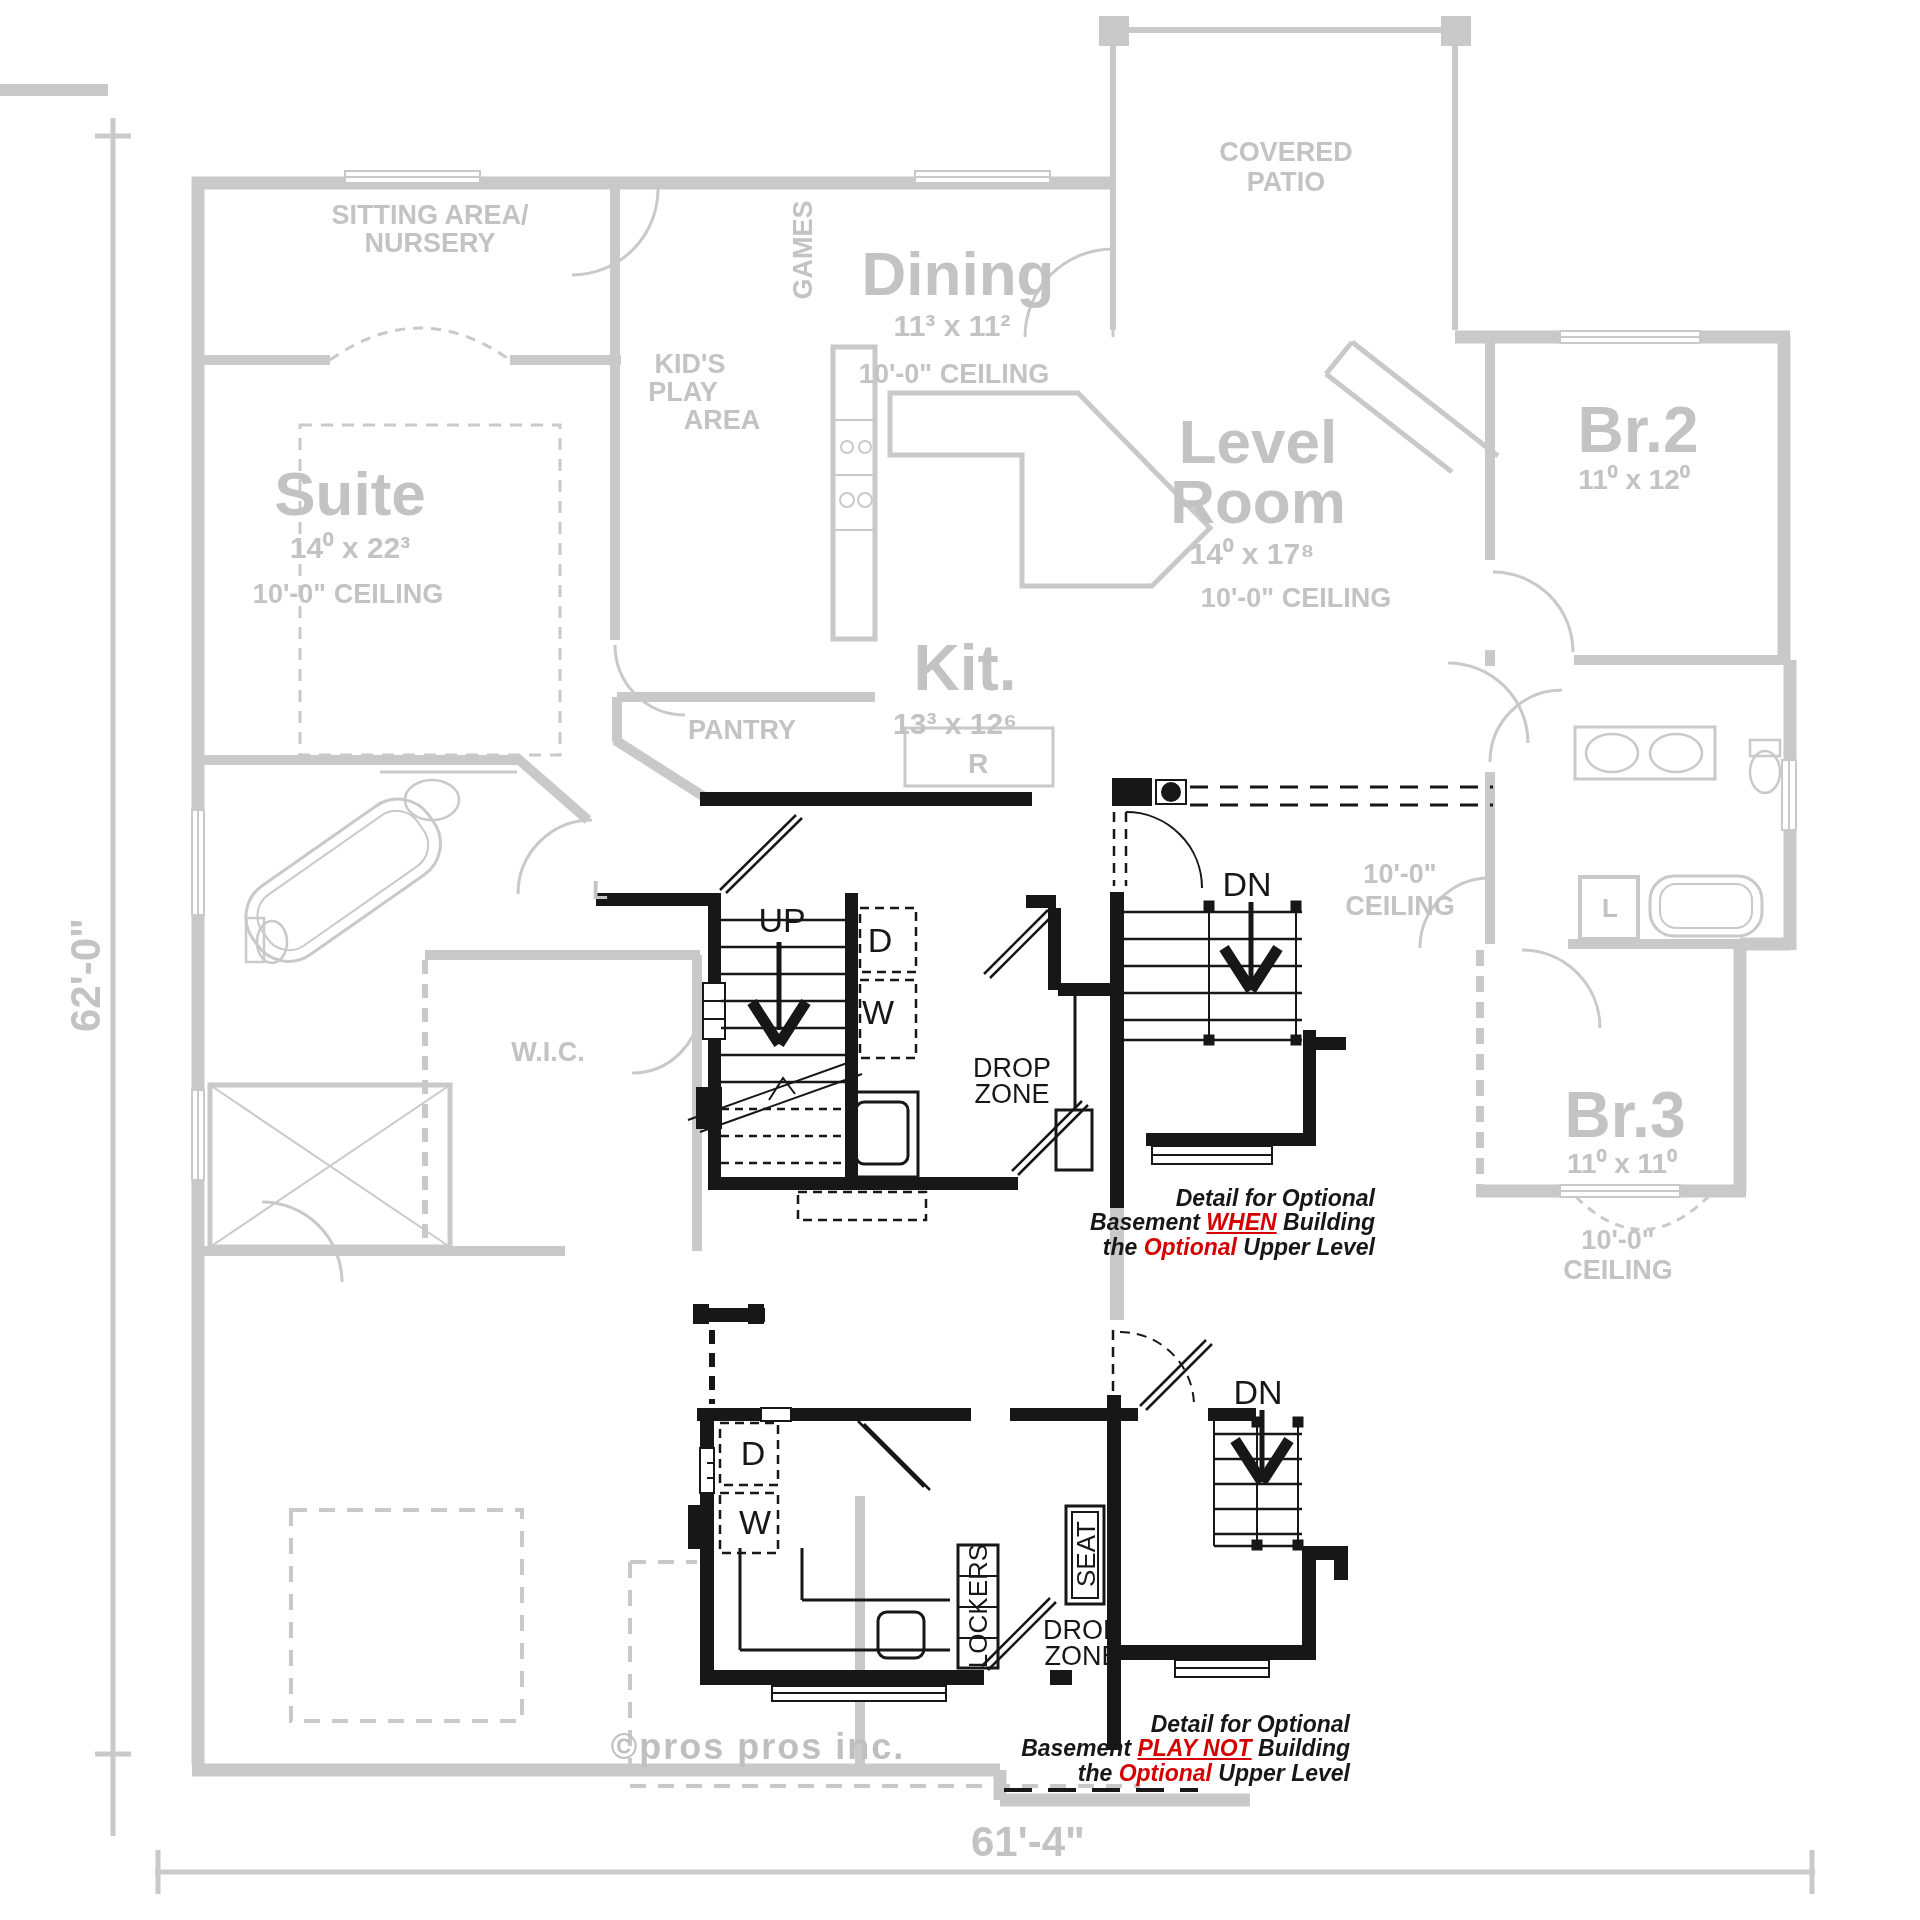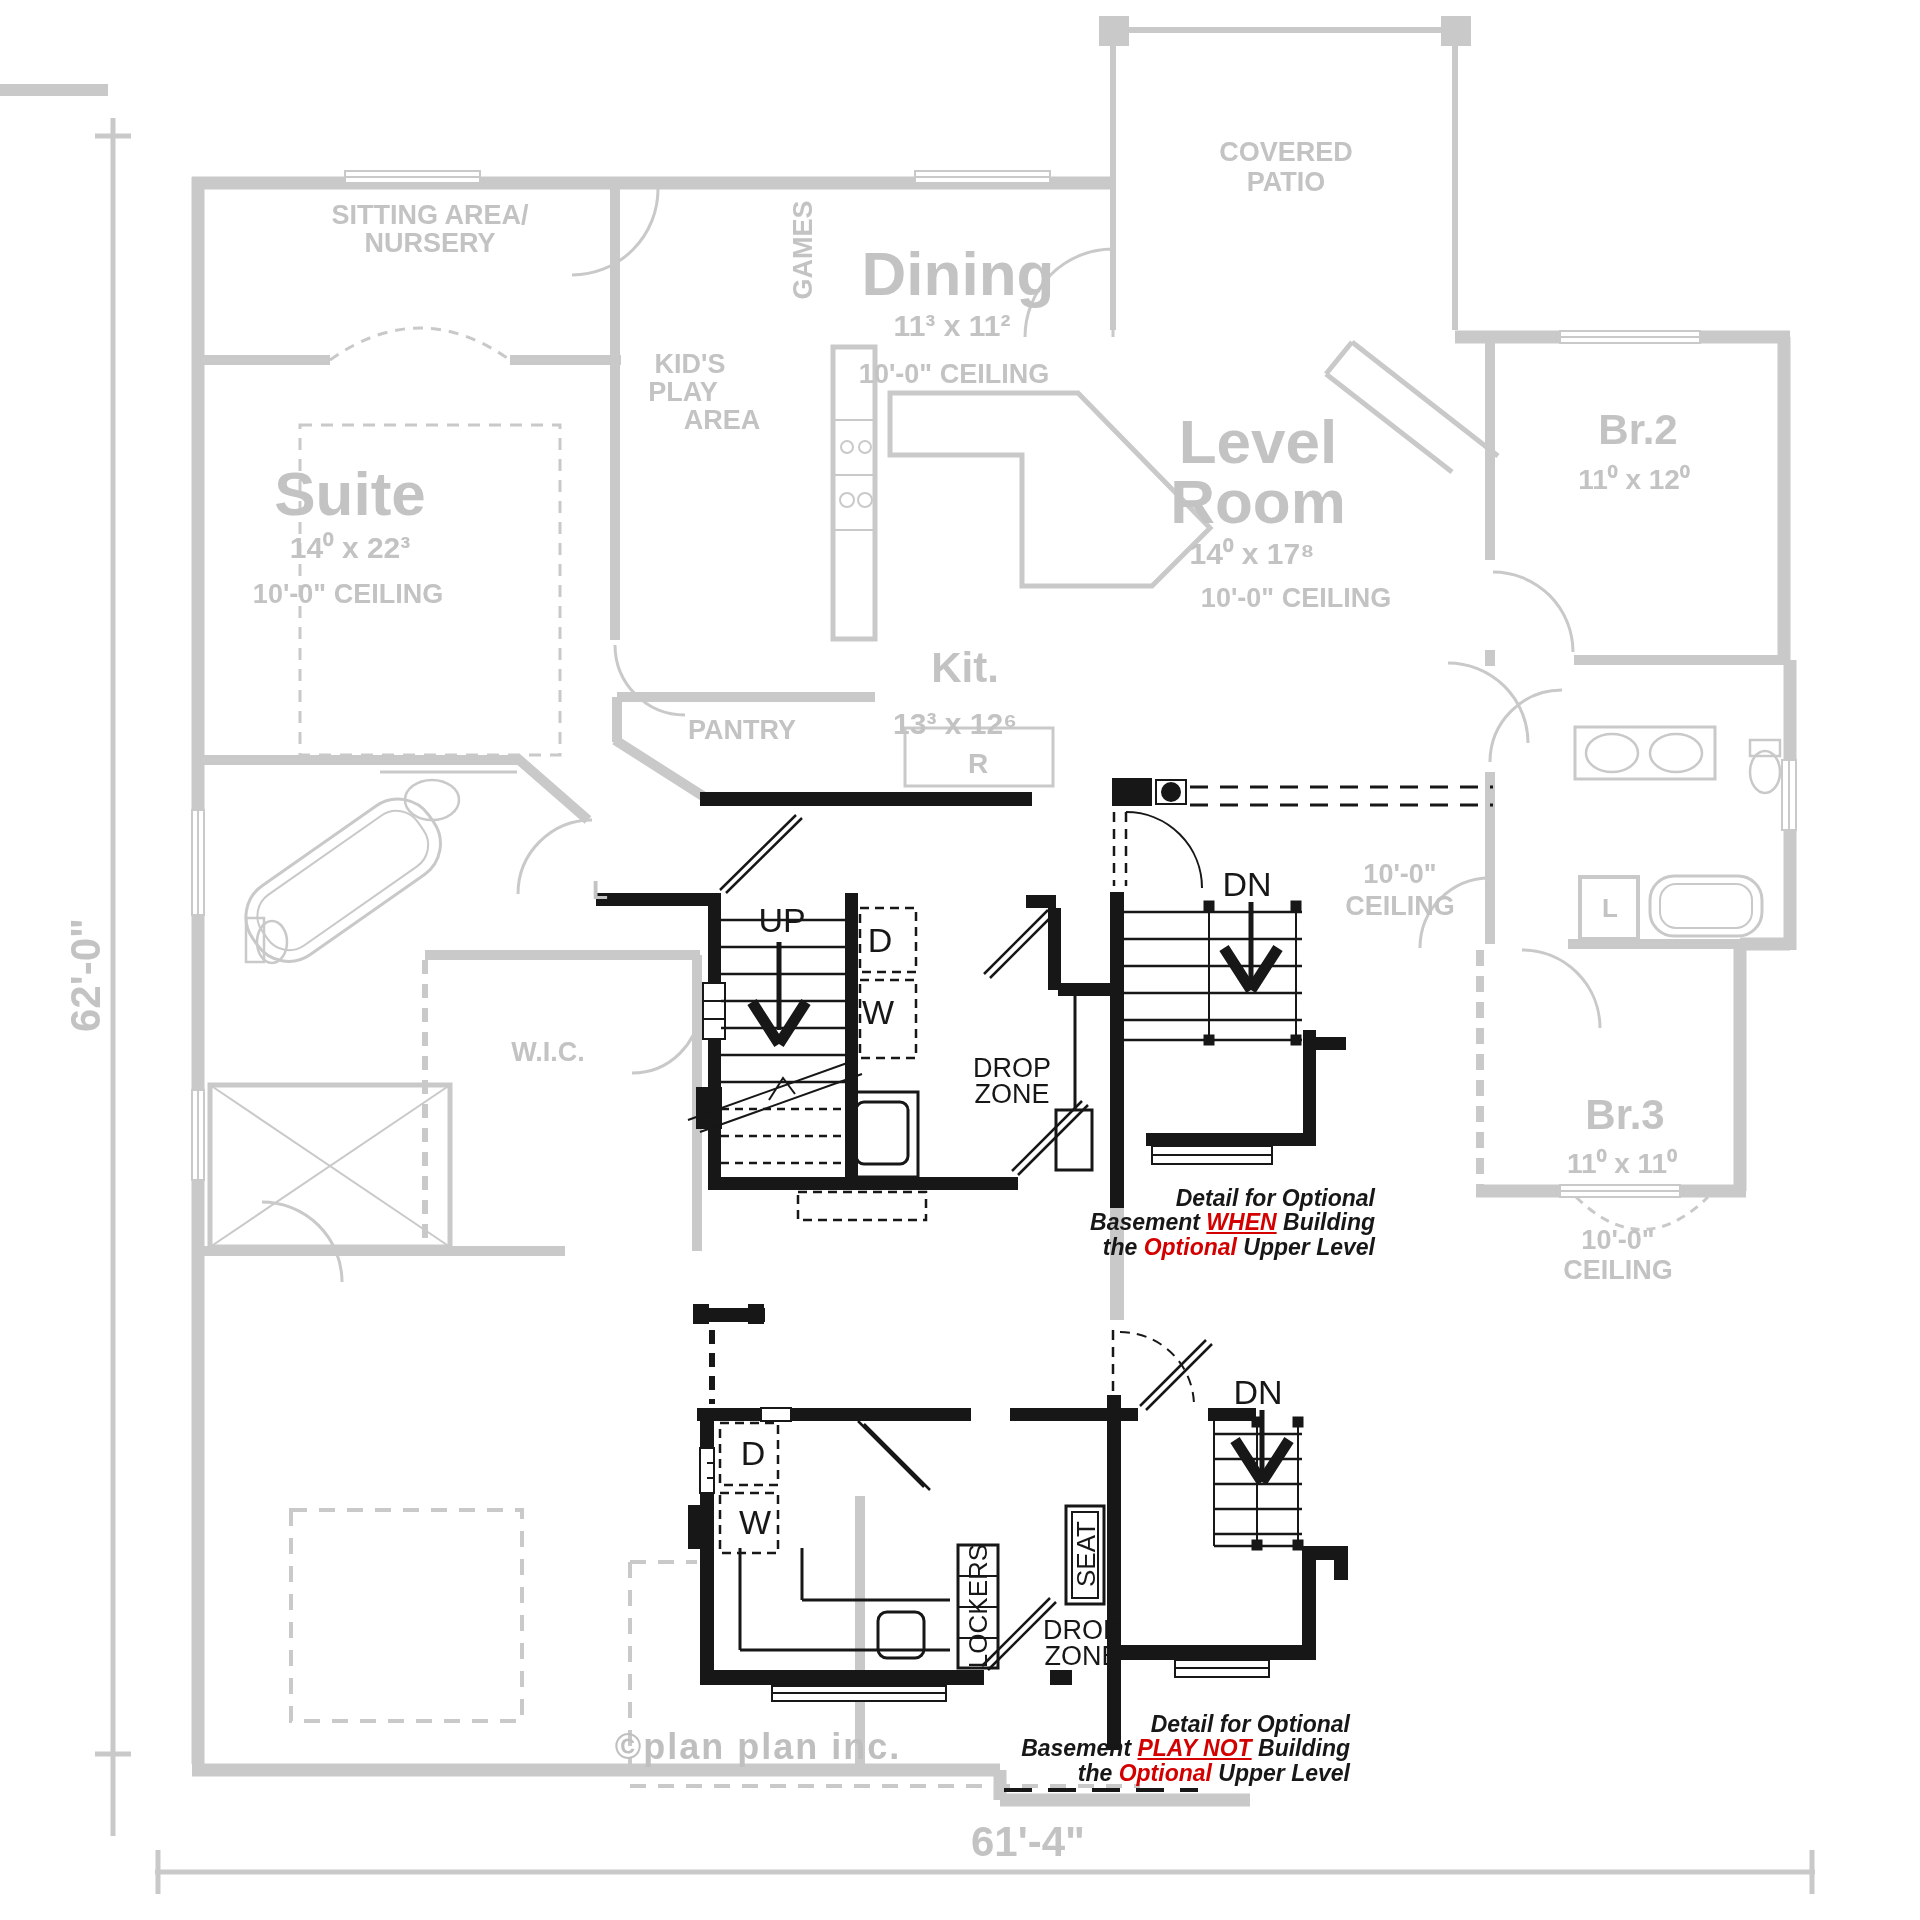--- a/index.html
+++ b/index.html
@@ -3,21 +3,21 @@
 <meta charset="utf-8">
 <style>
   html,body{margin:0;padding:0;background:#fff}
   .stage{position:relative;width:1920px;height:1920px;background:#fff;overflow:hidden;
          font-family:"Liberation Sans",sans-serif}
   svg.layer{position:absolute;left:0;top:0}
   .lbl{position:absolute;transform:translate(-50%,-50%);white-space:nowrap;
        font-weight:bold;color:#c3c3c3;line-height:1}
   .rot{transform:translate(-50%,-50%) rotate(-90deg)}
   .k{color:#171717;font-weight:normal}
-  .s62{font-size:62px}.s54{font-size:42px}.s42{font-size:42px}.s36{font-size:36px}
+  .s62{font-size:62px}.s54{font-size:64px}.s42{font-size:42px}.s36{font-size:36px}
   .s34{font-size:34px}.s30{font-size:30px}.s28{font-size:28px}.s27{font-size:27px}.s26{font-size:26px}
   .cap{position:absolute;font-size:23px;font-weight:bold;font-style:italic;color:#171717;
        text-align:right;line-height:1.06}
   .red{color:#d40000}
   .und{text-decoration:underline}
   .wm{color:#bfbfbf;font-weight:bold;letter-spacing:2px}
 </style>
 </head>
 <body>
 
@@ -285,17 +285,17 @@
   <div class="lbl k s26 rot" style="left:1086px;top:1554px">SEAT</div>
   <div class="lbl k s27" style="left:1082px;top:1630px">DROP</div>
   <div class="lbl k s27" style="left:1082px;top:1656px">ZONE</div>
 
   <div class="cap" style="left:1000px;top:1712px;width:350px">
     <div><span>Detail for Optional</span></div>
     <div><span>Basement </span><span class="red und">PLAY NOT</span><span> Building</span></div>
     <div><span>the </span><span class="red">Optional</span><span> Upper Level</span></div>
   </div>
 
-  <div class="lbl wm s36" style="left:758px;top:1747px">©plan plan inc.</div>
+  <div class="lbl wm s36" style="left:758px;top:1747px">©pros pros inc.</div>
   <div class="lbl s42 rot" style="left:86px;top:975px">62'-0"</div>
   <div class="lbl s42" style="left:1028px;top:1842px">61'-4"</div>
 
 </div>
 
 </body></html>

